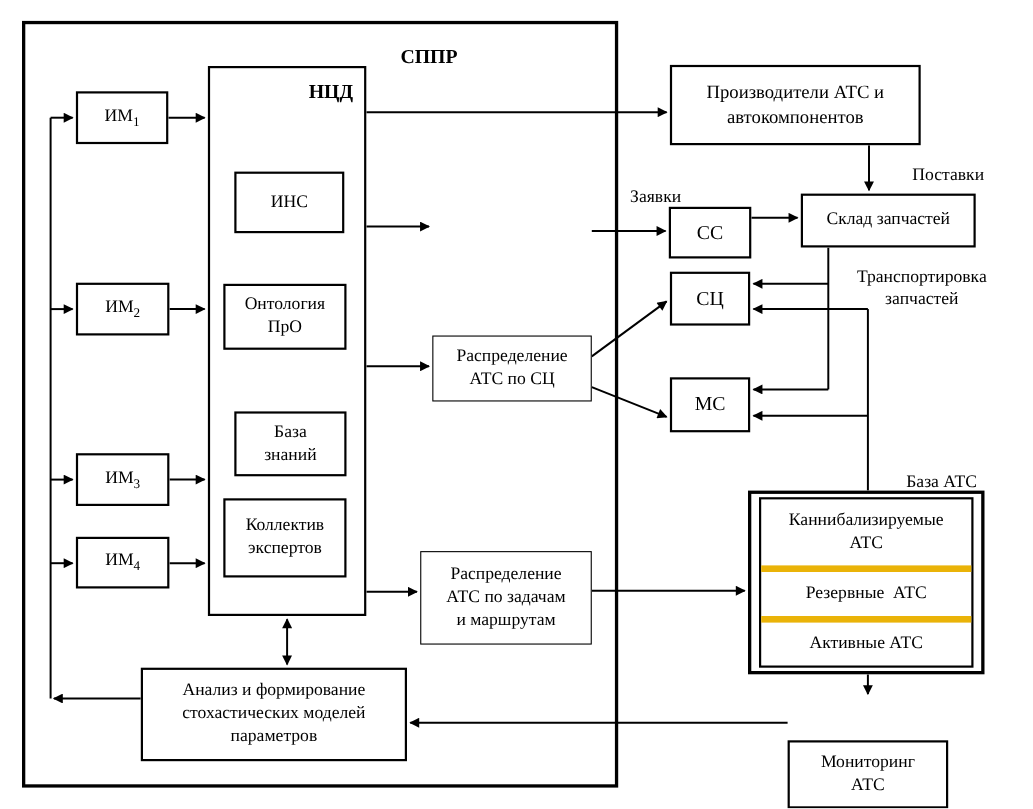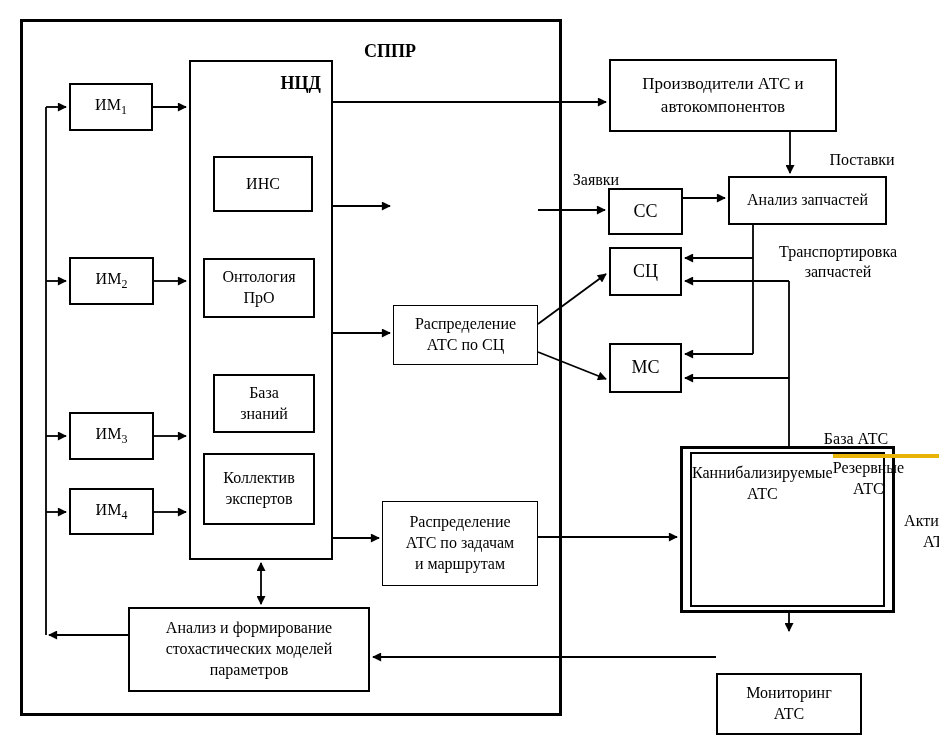--- a/index.html
+++ b/index.html
@@ -57,33 +57,33 @@
     font-size: 18px;
     z-index: 3;
   }
   sub { font-size: 12px; }
   .park-inner {
     position: absolute;
     left: 7px; top: 3px; right: 7px; bottom: 3px;
     box-sizing: border-box;
     border: 2px solid #000000;
     display: flex;
-    flex-direction: row;
+    flex-direction: column;
   }
   .park-cell {
     box-sizing: border-box;
     display: flex;
     align-items: center;
     justify-content: center;
     text-align: center;
     font-size: 16px;
     line-height: 1.3;
     white-space: pre-wrap;
   }
-  .park-cell + .park-cell { border-top: 4px solid #eab308; }
+  .park-cell + .park-cell { border-top: 6px solid #eab308; }
   #cell-cann   { height: 60px; }
   #cell-reserve{ height: 46px; }
   #cell-active { flex: 1; }
 </style>
 </head>
 <body>
 
 <div id="canvas">
 
   <svg id="wires" viewBox="0 0 939 735" xmlns="http://www.w3.org/2000/svg">
@@ -157,21 +157,21 @@
   <div class="box" style="left:382px; top:501px; width:156px; height:85px; border-width:1.6px;">Распределение
 АТС по задачам
 и маршрутам</div>
   <div class="box" style="left:128px; top:607px; width:242px; height:85px;">Анализ и формирование
 стохастических моделей
 параметров</div>
 
   <div class="box" style="left:609px; top:59px; width:228px; height:73px; font-size:17px;">Производители АТС и
 автокомпонентов</div>
   <div class="box" style="left:608px; top:188px; width:75px; height:47px; font-size:18px;">СС</div>
-  <div class="box" style="left:728px; top:176px; width:159px; height:49px;">Анализ запчастей</div>
+  <div class="box" style="left:728px; top:176px; width:159px; height:49px;">Склад запчастей</div>
   <div class="box" style="left:609px; top:247px; width:73px; height:49px; font-size:18px;">СЦ</div>
   <div class="box" style="left:609px; top:343px; width:73px; height:50px; font-size:18px;">МС</div>
 
   <div class="frame" style="left:680px; top:446px; width:215px; height:167px; background:#ffffff; z-index:2;">
     <div class="park-inner">
       <div class="park-cell" id="cell-cann">Каннибализируемые
 АТС</div>
       <div class="park-cell" id="cell-reserve">Резервные  АТС</div>
       <div class="park-cell" id="cell-active">Активные АТС</div>
     </div>

